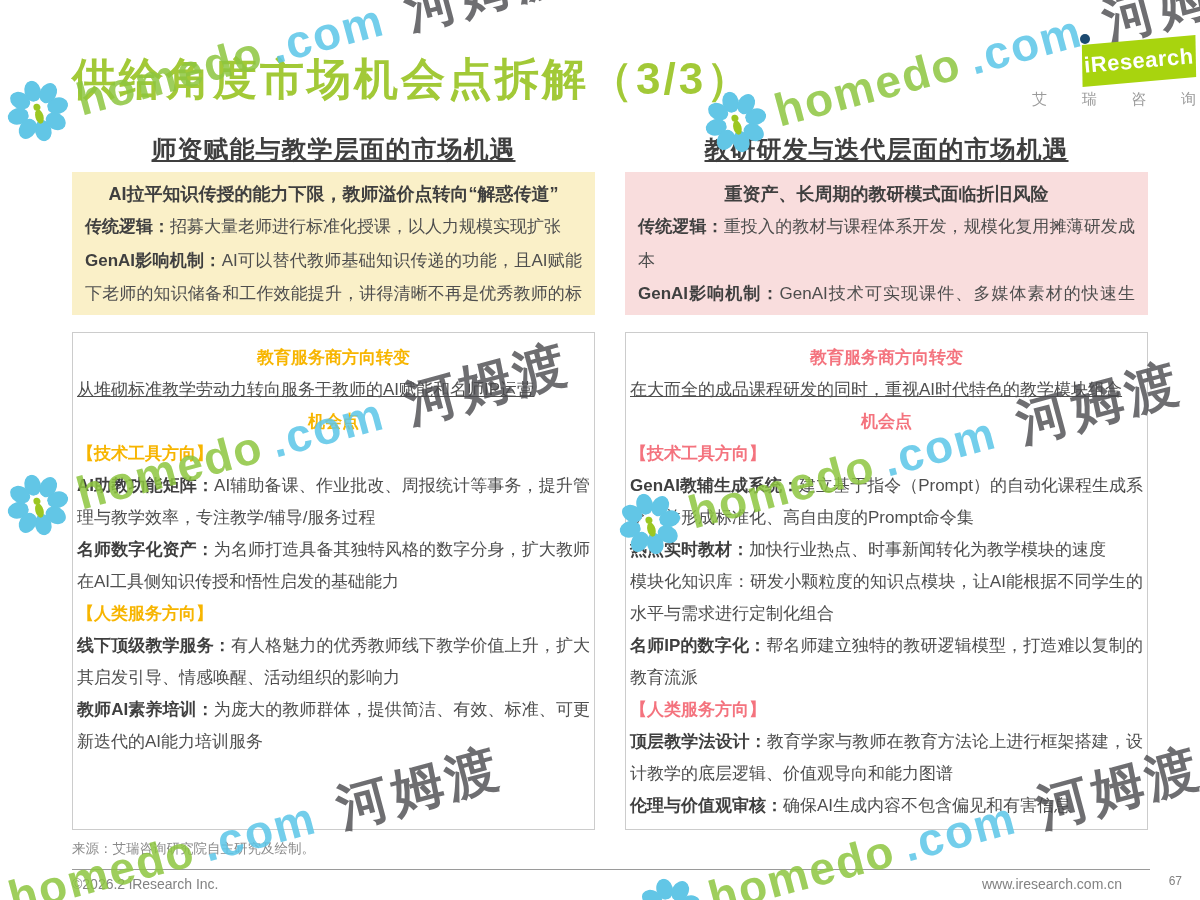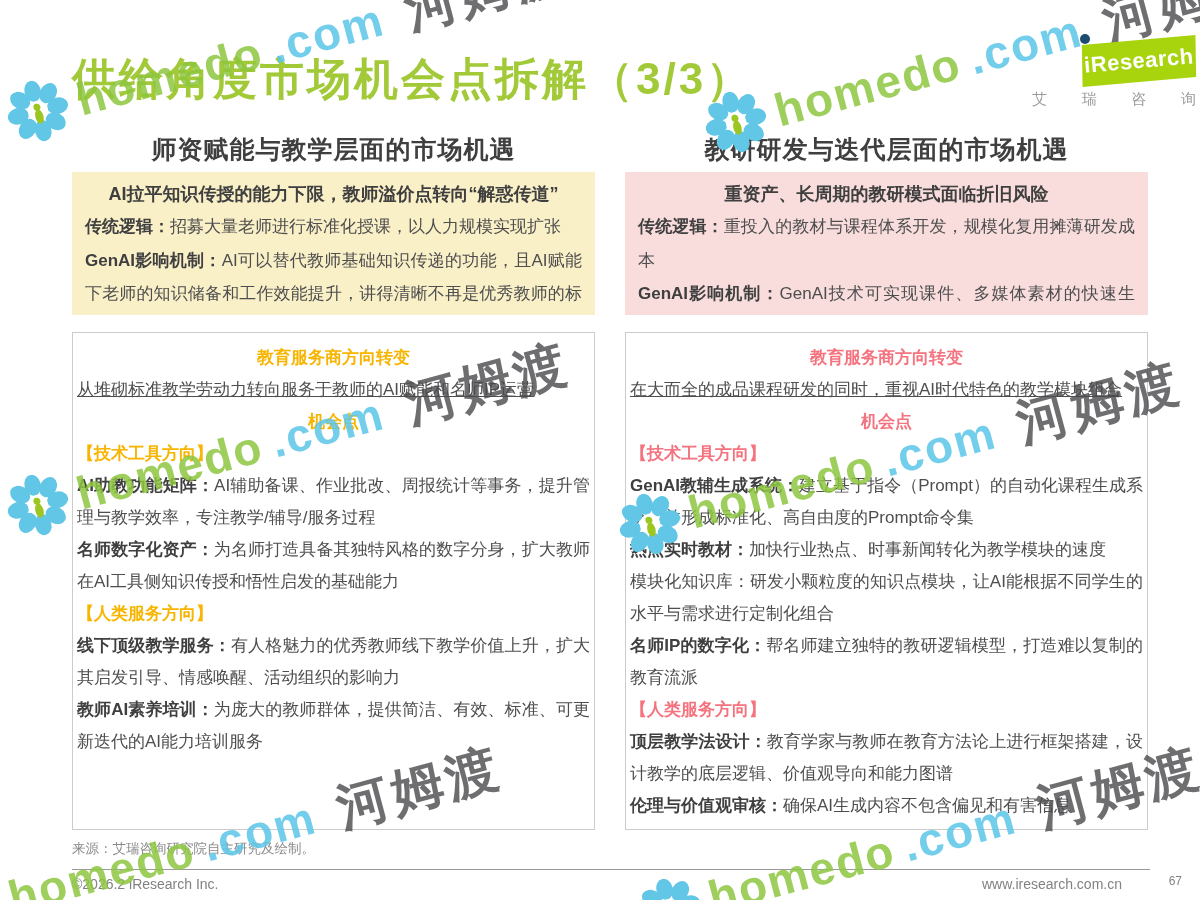--- a/index.html
+++ b/index.html
@@ -22,21 +22,21 @@
     transform:rotate(-5deg) skewX(-4deg); display:flex; align-items:center; justify-content:center;}
   .logo-flag .logo-text{color:#fff; font-weight:bold; font-size:22px; letter-spacing:0.5px; transform:skewX(4deg);}
   .logo-dot{position:absolute; left:50px; top:0px; width:10px; height:10px; border-radius:50%; background:#1c4a70; z-index:7;}
   .logo-sub{position:absolute; left:2px; top:56px; width:164px; display:flex; justify-content:space-between;
     color:#9b9b9b; font-size:15px;}
 
   
   .col{position:absolute; top:132px; width:523px;}
   .col-left{left:72px;} .col-right{left:625px;}
   .col-header{font-size:25px; font-weight:bold; color:var(--text_dark); text-align:center;
-    line-height:34px; margin-bottom:6px; letter-spacing:1px;}
+    line-height:34px; margin-bottom:6px; letter-spacing:1px;text-decoration:underline;}
   .summary{height:143px; padding:7px 13px 12px; overflow:hidden;}
   .summary-yellow{background:var(--summary_yellow_bg);}
   .summary-pink{background:var(--summary_pink_bg);}
   .summary-title{font-size:18px; font-weight:bold; color:var(--text_dark); text-align:center; line-height:31px;}
   .summary-line{font-size:17px; color:var(--text_body); line-height:33.5px; text-align:justify;}
   .lead{font-weight:bold; color:var(--text_dark);}
   .detail{margin-top:17px; height:498px; border:1px solid #cccccc; background:#fff; padding:9px 4px 0; overflow:hidden;}
   .detail p{font-size:17px; line-height:32px; color:var(--text_body); text-align:justify;}
   .center{text-align:center !important;}
   .bold{font-weight:bold;}

